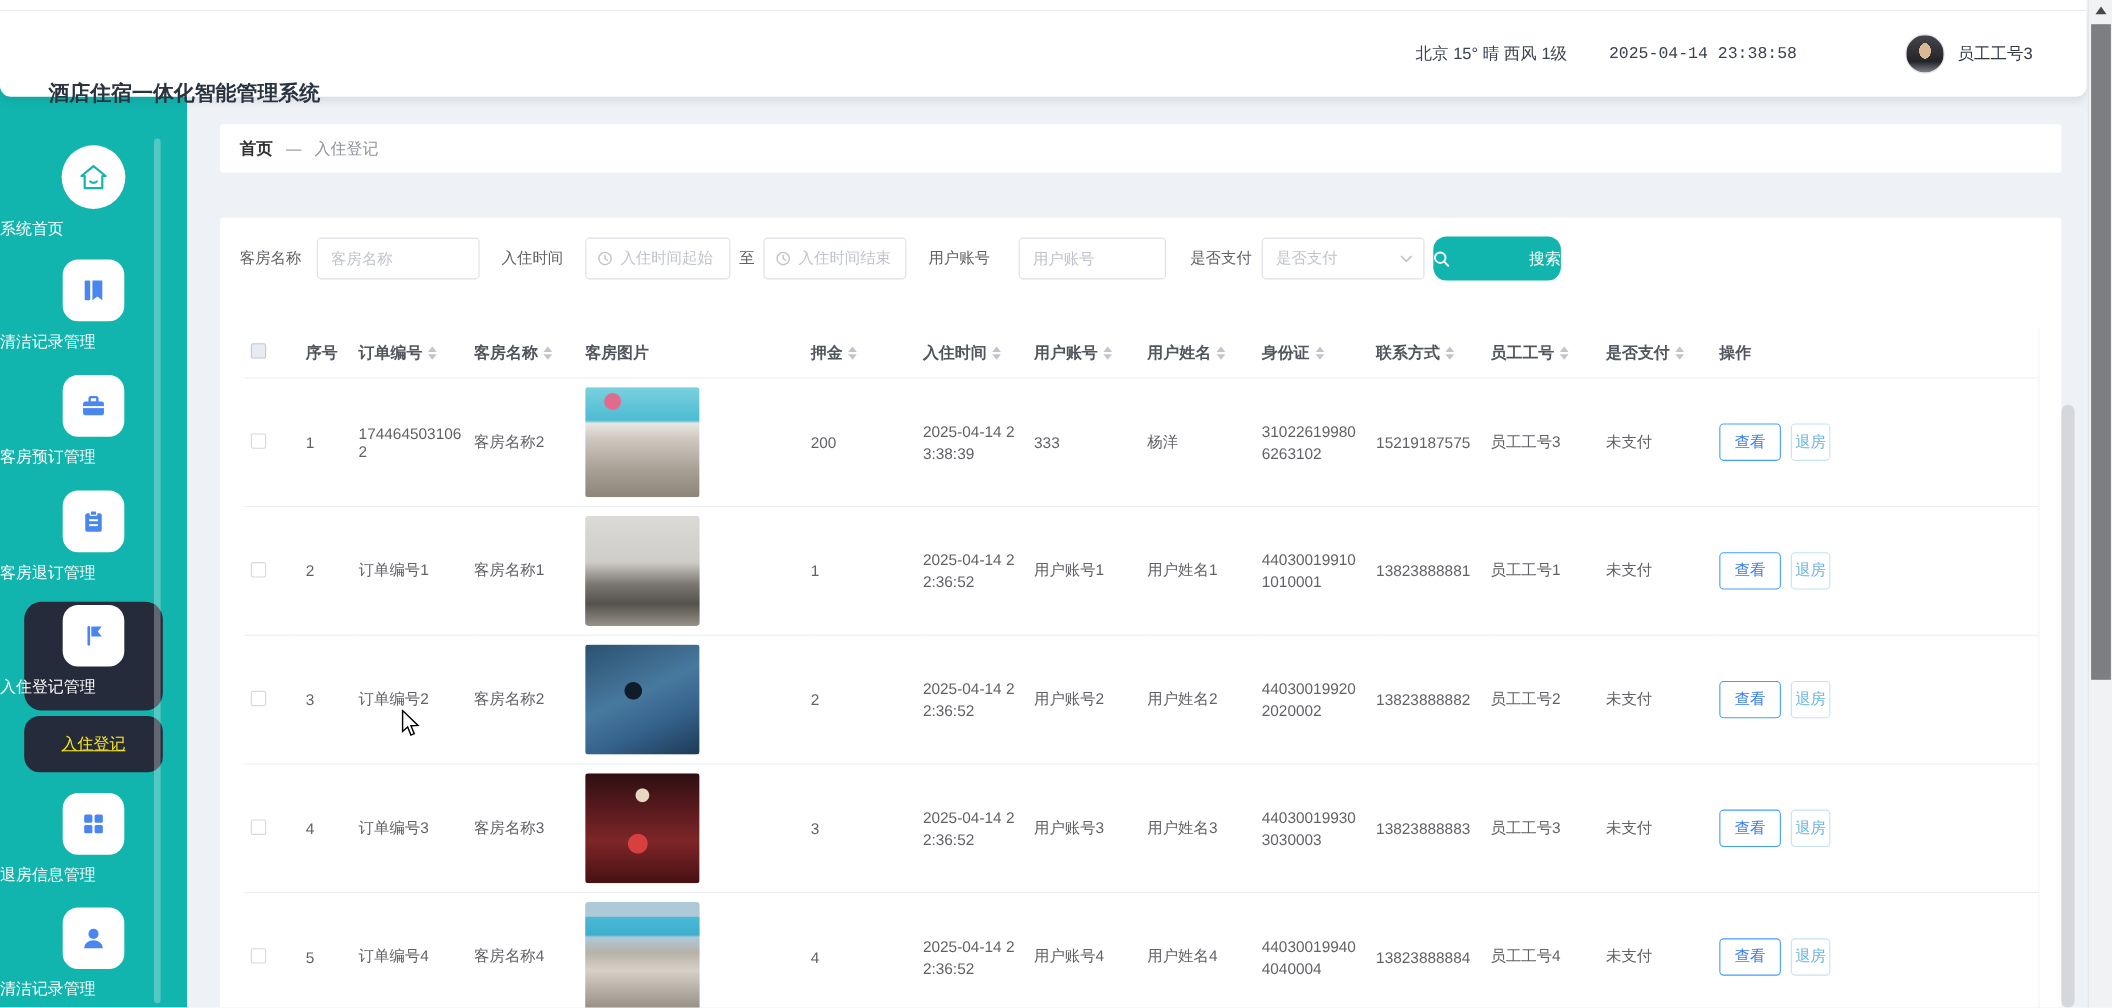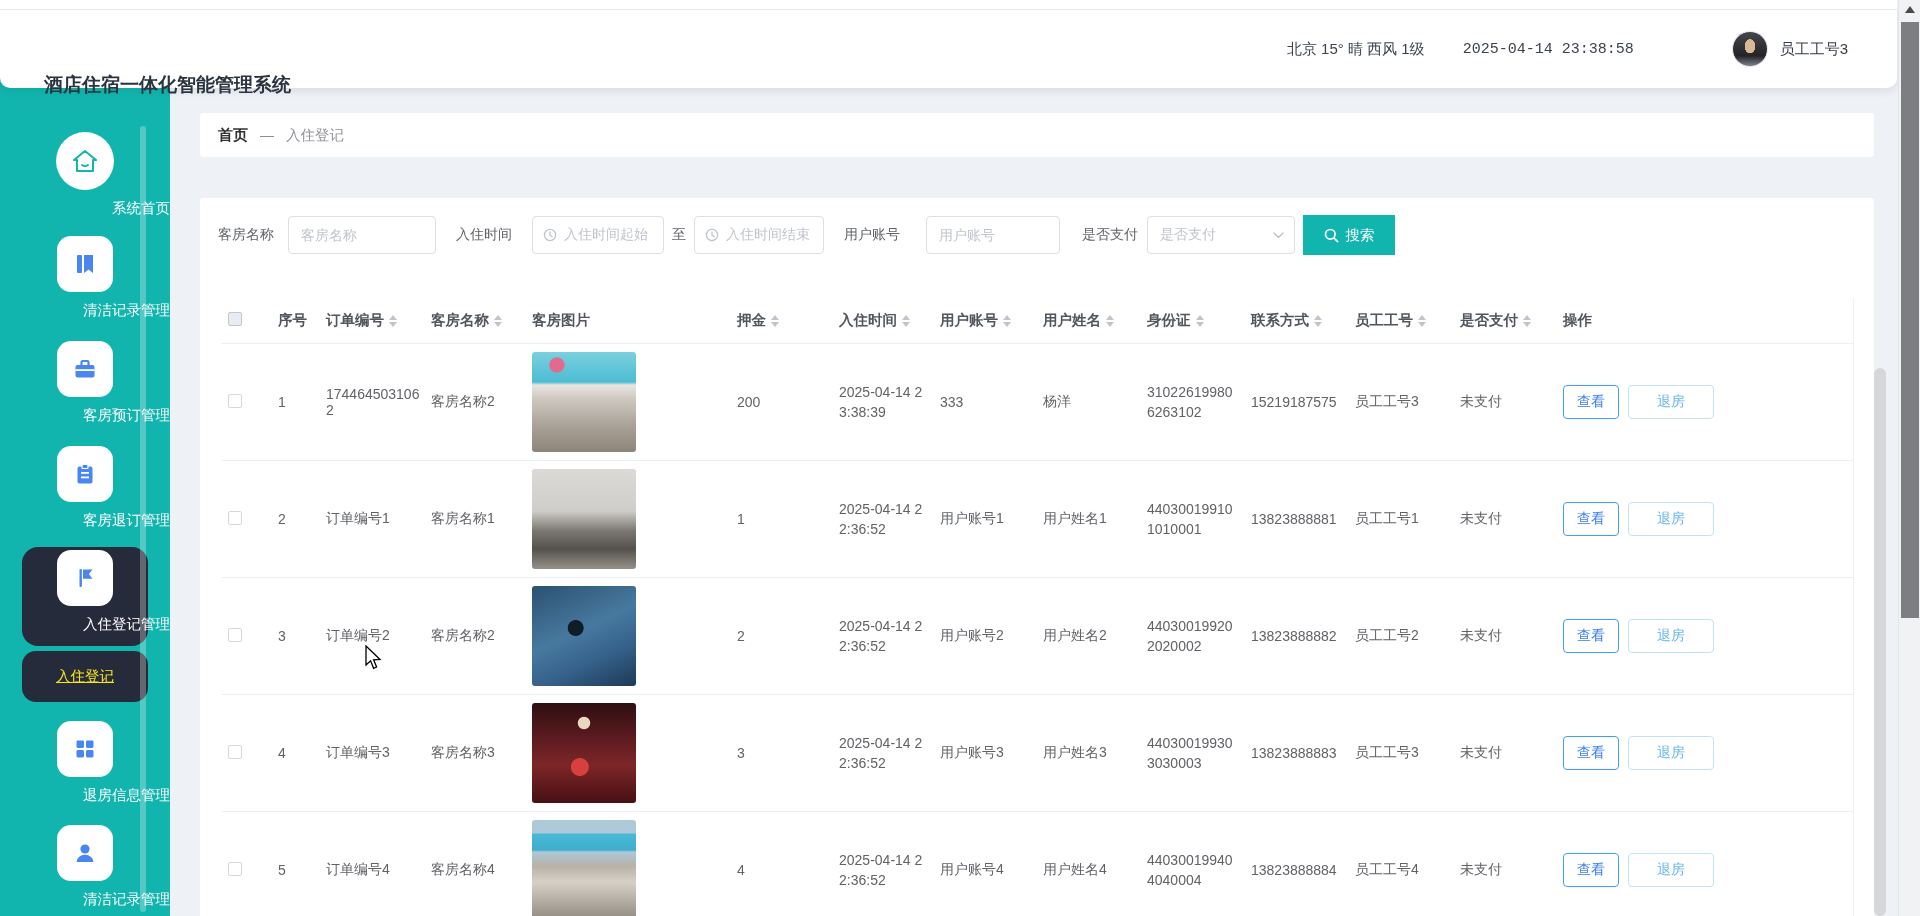--- a/index.html
+++ b/index.html
@@ -16,21 +16,21 @@
   .weather { font-size:15px; color:#3c4350; }
   .datetime { font-size:15px; color:#3c4350; margin-left:38px;font-family:Liberation Mono, monospace; }
   .avatar { width:36px; height:36px; border-radius:50%; margin-left:98px; border:1px solid #e4e6ea;
             background: radial-gradient(ellipse 9px 12px at 50% 42%, #d9b894 58%, rgba(0,0,0,0) 60%),
                         linear-gradient(180deg,#45454c 0%,#242428 70%,#7d828a 100%); }
   .username { font-size:15px; color:#333a45; margin-left:12px; }
 
   
   .sidebar { position:absolute; left:0; top:60px; width:170px; height:856px; background:#12b5ae; z-index:10; }
   .sidebar-scroll { position:absolute; left:140px; top:66px; width:6px; height:786px; background:rgba(255,255,255,.28); border-radius:3px; }
-  .side-item { position:absolute; left:0; width:170px; text-align:right; cursor:pointer; }
+  .side-item { position:absolute; left:0; width:170px; text-align:left; cursor:pointer; }
   .icon-box { width:56px; height:56px; margin:0 auto; background:#fff; border-radius:14px; display:flex; align-items:center; justify-content:center; }
   .icon-circle { border-radius:50%; width:58px; height:58px; }
   .side-label { display:block; margin-top:9px; font-size:14.5px; color:#fff; }
   .active-bg { position:absolute; left:22px; top:487px; width:126px; height:99px; background:#262b3b; border-radius:16px; }
   .submenu { position:absolute; left:22px; top:591px; width:126px; height:51px; background:#262b3b; border-radius:14px;
              display:flex; align-items:center; justify-content:center; cursor:pointer; }
   .submenu span { color:#f8e71c; font-size:14.5px; text-decoration:underline; }
 
   
   .crumb-bar { position:absolute; left:200px; top:113px; width:1674px; height:44px; background:#fff; border-radius:3px;
@@ -46,22 +46,22 @@
   .filter-row { position:absolute; left:18px; top:17px; height:40px; display:flex; align-items:center; }
   .f-label { font-size:14px; color:#606266; white-space:nowrap; }
   .f-input { height:38px; border:1px solid #dcdfe6; border-radius:4px; font-size:14px; color:#606266; padding:0 12px;
              font-family:"Liberation Sans","DejaVu Sans",sans-serif; outline:none; background:#fff; }
   .f-input::placeholder { color:#c0c4cc; }
   .f-date { height:38px; border:1px solid #dcdfe6; border-radius:4px; background:#fff; display:flex; align-items:center; padding:0 10px; cursor:text; }
   .f-date .ph { font-size:14px; color:#c0c4cc; margin-left:7px; white-space:nowrap; }
   .f-select { height:38px; border:1px solid #dcdfe6; border-radius:4px; background:#fff; display:flex; align-items:center;
               justify-content:space-between; padding:0 10px 0 12px; cursor:pointer; }
   .f-select .ph { font-size:14px; color:#c0c4cc; }
-  .search-btn { height:40px; width:92px; background:#12b5ae; border:none; border-radius:0; color:#fff; font-size:14.5px;
-                display:flex; align-items:center; justify-content:center; gap:7px; cursor:pointer;
+  .search-btn { height:40px; width:116px; background:#12b5ae; border:none; border-radius:12px; color:#fff; font-size:14.5px;
+                display:flex; align-items:center; justify-content:space-between; gap:7px; cursor:pointer;
                 font-family:"Liberation Sans","DejaVu Sans",sans-serif; }
 
   
   table.grid { position:absolute; left:22px; top:100px; width:1631px; border-collapse:collapse; table-layout:fixed; border-right:1px solid #f0f2f5; }
   .grid th { text-align:left; font-size:14.5px; font-weight:700; color:#51565e; padding:13px 4px 13px 0; vertical-align:middle; white-space:nowrap; }
   .grid td { font-size:14px; color:#606266; padding:8px 8px 8px 0; vertical-align:middle; }
   .grid tbody tr { border-top:1px solid #ebeef5; }
   .grid thead tr { border-bottom:1px solid #ebeef5; }
   .col-cb   { width:46px; }  .col-idx  { width:58px; }  .col-order{ width:105px; } .col-room { width:101px; }
   .col-img  { width:205px; } .col-dep  { width:102px; } .col-time { width:101px; } .col-acct { width:103px; }
@@ -83,21 +83,21 @@
                 linear-gradient(180deg,#7bd0de 0%,#4cbcd3 30%,#e9e6e1 33%,#cfc9c1 46%,#a79f94 76%,#8d8578 100%); }
   .img-gray   { background: linear-gradient(180deg,#dcdad7 0%,#cfcdc9 42%,#7b7771 62%,#55524d 80%,#969189 100%); }
   .img-pool   { background: radial-gradient(circle at 42% 42%, #101c28 0 9%, rgba(0,0,0,0) 10%),
                 linear-gradient(155deg,#2c516f 0%,#47799f 45%,#35618a 70%,#1d3a55 100%); }
   .img-red    { background: radial-gradient(circle at 50% 20%, #e8d8c2 0 6%, rgba(0,0,0,0) 7%),
                 radial-gradient(circle at 46% 64%, #d8403f 0 10%, rgba(0,0,0,0) 11%),
                 linear-gradient(180deg,#2e0f12 0%,#5c1b1f 35%,#7e2627 62%,#471013 100%);}
   .img-beach2 { background: linear-gradient(180deg,#aec9d8 0%,#aec9d8 13%,#49b9d6 14%,#3fadcc 30%,#aec9d8 32%,#b7b1a8 46%,#d6d0c7 62%,#8f897f 100%); }
   .btn-view { background:#fff; border:1px solid #409eff; color:#3a7df0; font-size:14px; padding:7px 13px; border-radius:4px; cursor:pointer;
               font-family:"Liberation Sans","DejaVu Sans",sans-serif; }
-  .btn-out  { background:#fff; border:1px solid #c3e3f5; color:#66b5e8; font-size:14px; padding:7px 28px; border-radius:4px; margin-left:9px; cursor:pointer;
+  .btn-out  { background:#fff; border:1px solid #c3e3f5; color:#66b5e8; font-size:14px; padding:7px 3px; border-radius:4px; margin-left:9px; cursor:pointer;
               font-family:"Liberation Sans","DejaVu Sans",sans-serif; }
 
   
   .page-scroll-thumb { position:absolute; left:1874px; top:368px; width:12px; height:548px; background:#d5d7da; border-radius:6px; z-index:30; }
   .os-scrollbar { position:absolute; right:0; top:0; width:22px; height:916px; background:#f1f2f4; border-left:1px solid #e4e5e7; z-index:40; }
   .os-arrow-up { position:absolute; top:6px; left:6px; width:0; height:0; border-left:5px solid transparent; border-right:5px solid transparent; border-bottom:7px solid #48494c; }
   .os-thumb { position:absolute; left:2px; top:22px; width:18px; height:596px; background:#7c7e82; }
 
   .cursor { position:absolute; left:362px; top:645px; z-index:50; pointer-events:none; }
 </style>

